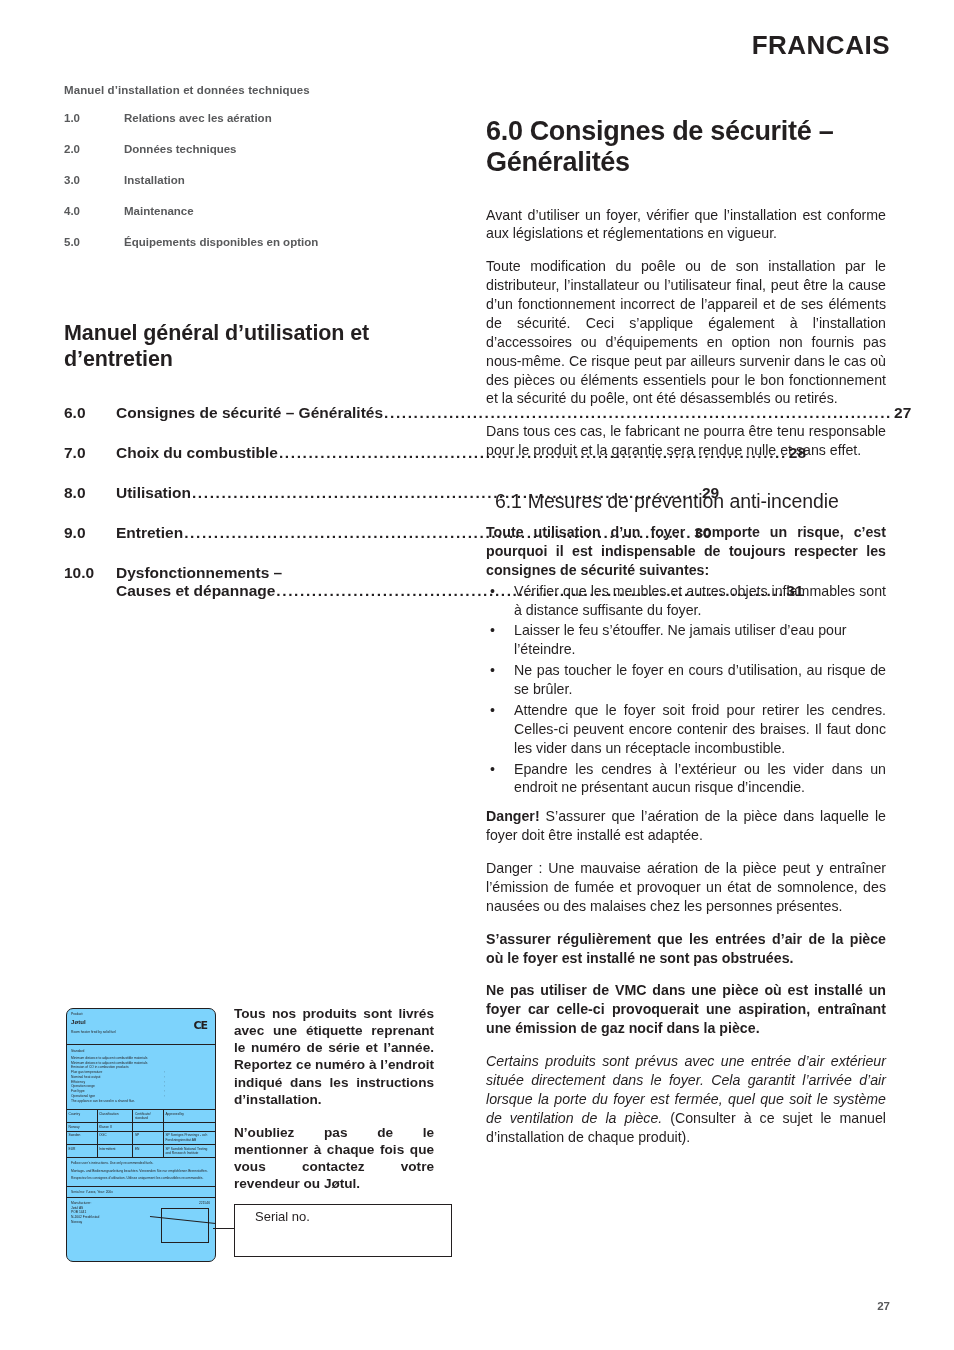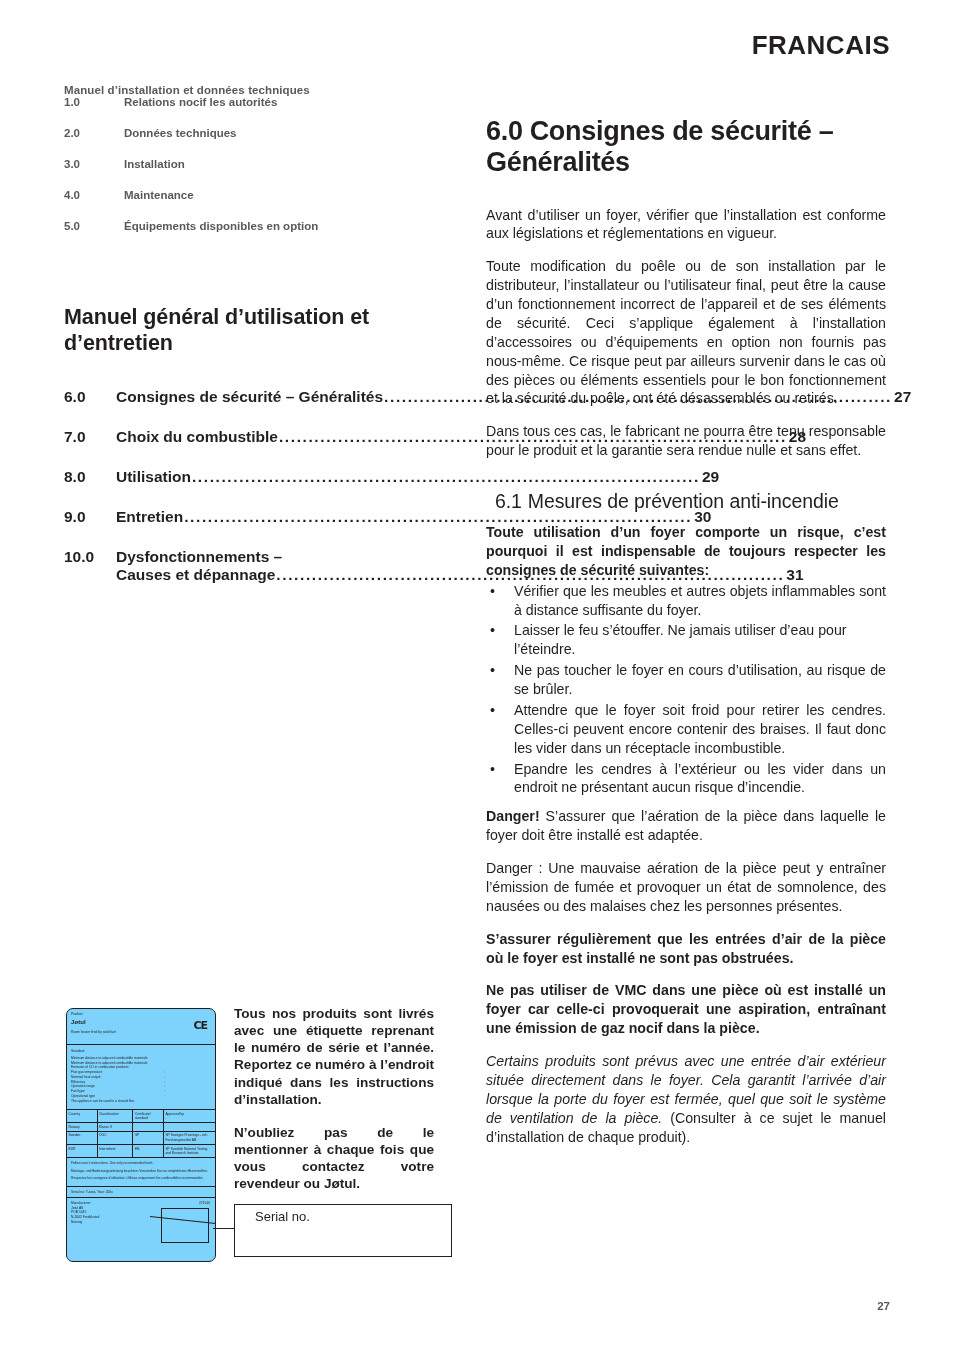--- a/index.html
+++ b/index.html
@@ -42,21 +42,21 @@
     left: 486px;
     top: 84px;
     width: 400px;
   }
 
   
   .mini-toc-title {
     font-size: 11.5px;
     font-weight: bold;
     color: #58595b;
-    margin: 0 0 0 0;
+    margin: 0 0 16px 0;
     letter-spacing: 0.1px;
   }
   .mini-toc-row {
     display: flex;
     font-size: 11.5px;
     font-weight: bold;
     color: #58595b;
     margin-bottom: 19px;
   }
   .mini-toc-num {
@@ -319,21 +319,21 @@
 <div class="page">
 
   <div class="running-head">FRANCAIS</div>
 
   <div class="col-left">
 
     <div class="mini-toc-title">Manuel d’installation et données techniques</div>
 
     <div class="mini-toc-row">
       <span class="mini-toc-num">1.0</span>
-      <span class="mini-toc-label">Relations nocif les autorités</span>
+      <span class="mini-toc-label">Relations avec les aération</span>
     </div>
     <div class="mini-toc-row">
       <span class="mini-toc-num">2.0</span>
       <span class="mini-toc-label">Données techniques</span>
     </div>
     <div class="mini-toc-row">
       <span class="mini-toc-num">3.0</span>
       <span class="mini-toc-label">Installation</span>
     </div>
     <div class="mini-toc-row">

